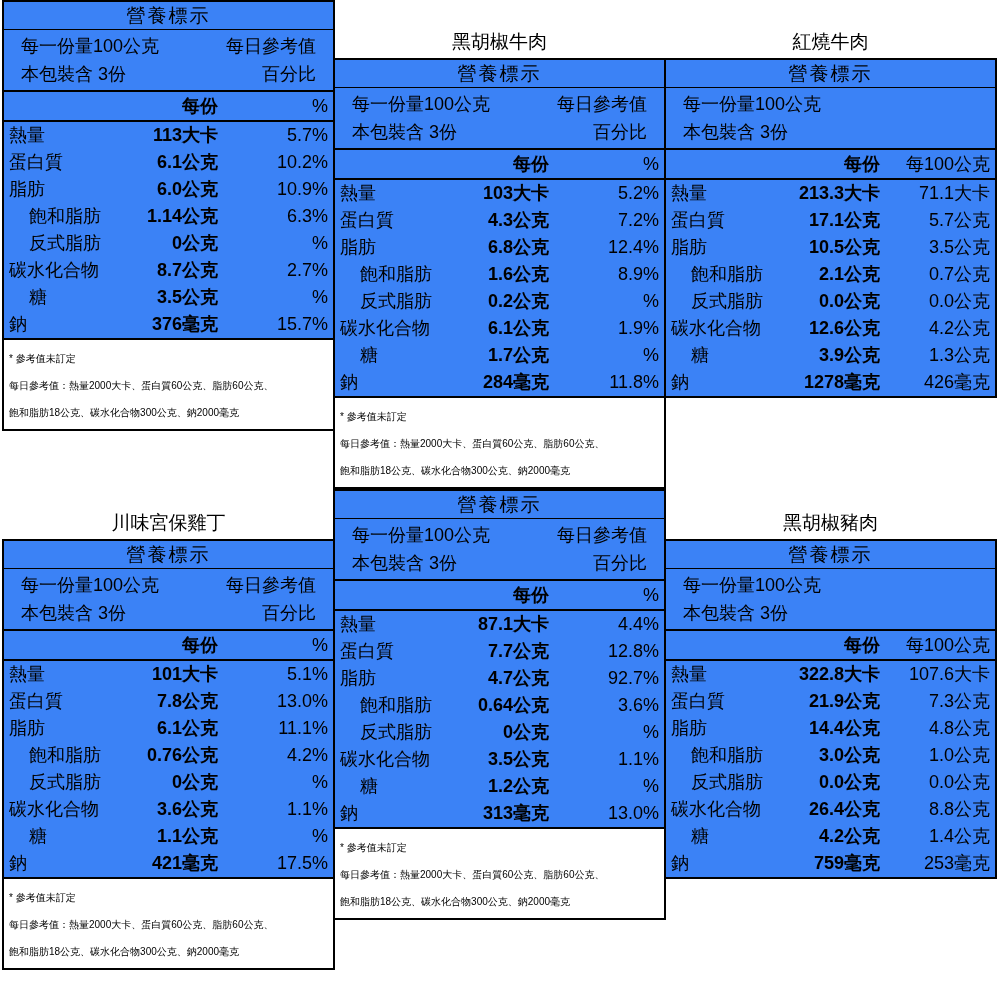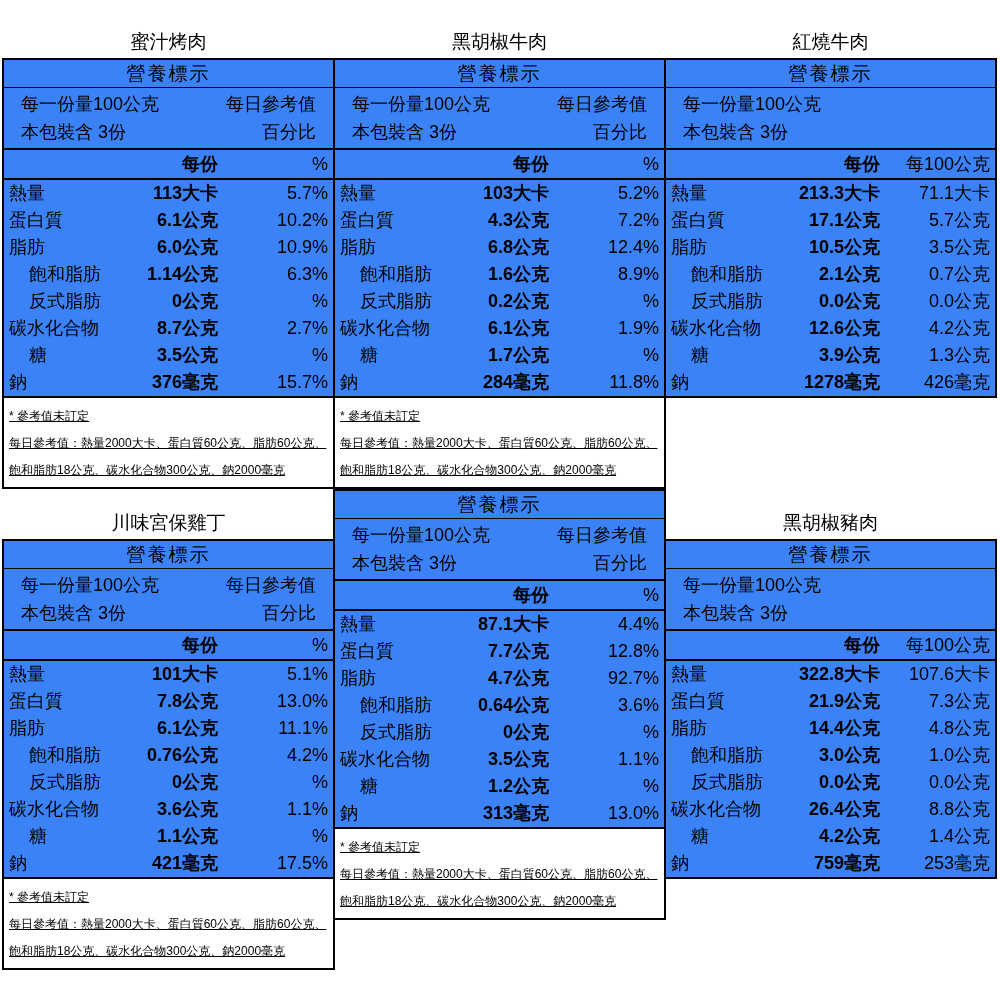--- a/index.html
+++ b/index.html
@@ -83,35 +83,31 @@
 
   .footnote {
     border: 2px solid #000000;
     border-top: none;
     padding: 5px 5px 3px 5px;
     background: #ffffff;
   }
   .footnote-line {
     height: 27px;
     line-height: 27px;
-    font-size: 12px;
+    font-size: 10px;
     white-space: nowrap;
     overflow: hidden;
-    text-decoration: underline;
   }
 </style>
 </head>
 <body style="background: rgb(255, 255, 255); color: rgb(0, 0, 0);">
 
 <div id="page">
   <div class="section section-top" id="section-top">
       <div class="label-col">
-        <div class="title-wrap">
-          <div class="product-title">蜜汁烤肉</div>
-        </div>
         <div class="ntable">
           <div class="table-header">營養標示</div>
           <div class="serving-block">
             <div class="serving-line">
               <span>每一份量100公克</span>
               <span>每日參考值</span>
             </div>
             <div class="serving-line">
               <span>本包裝含 3份</span>
               <span>百分比</span>

